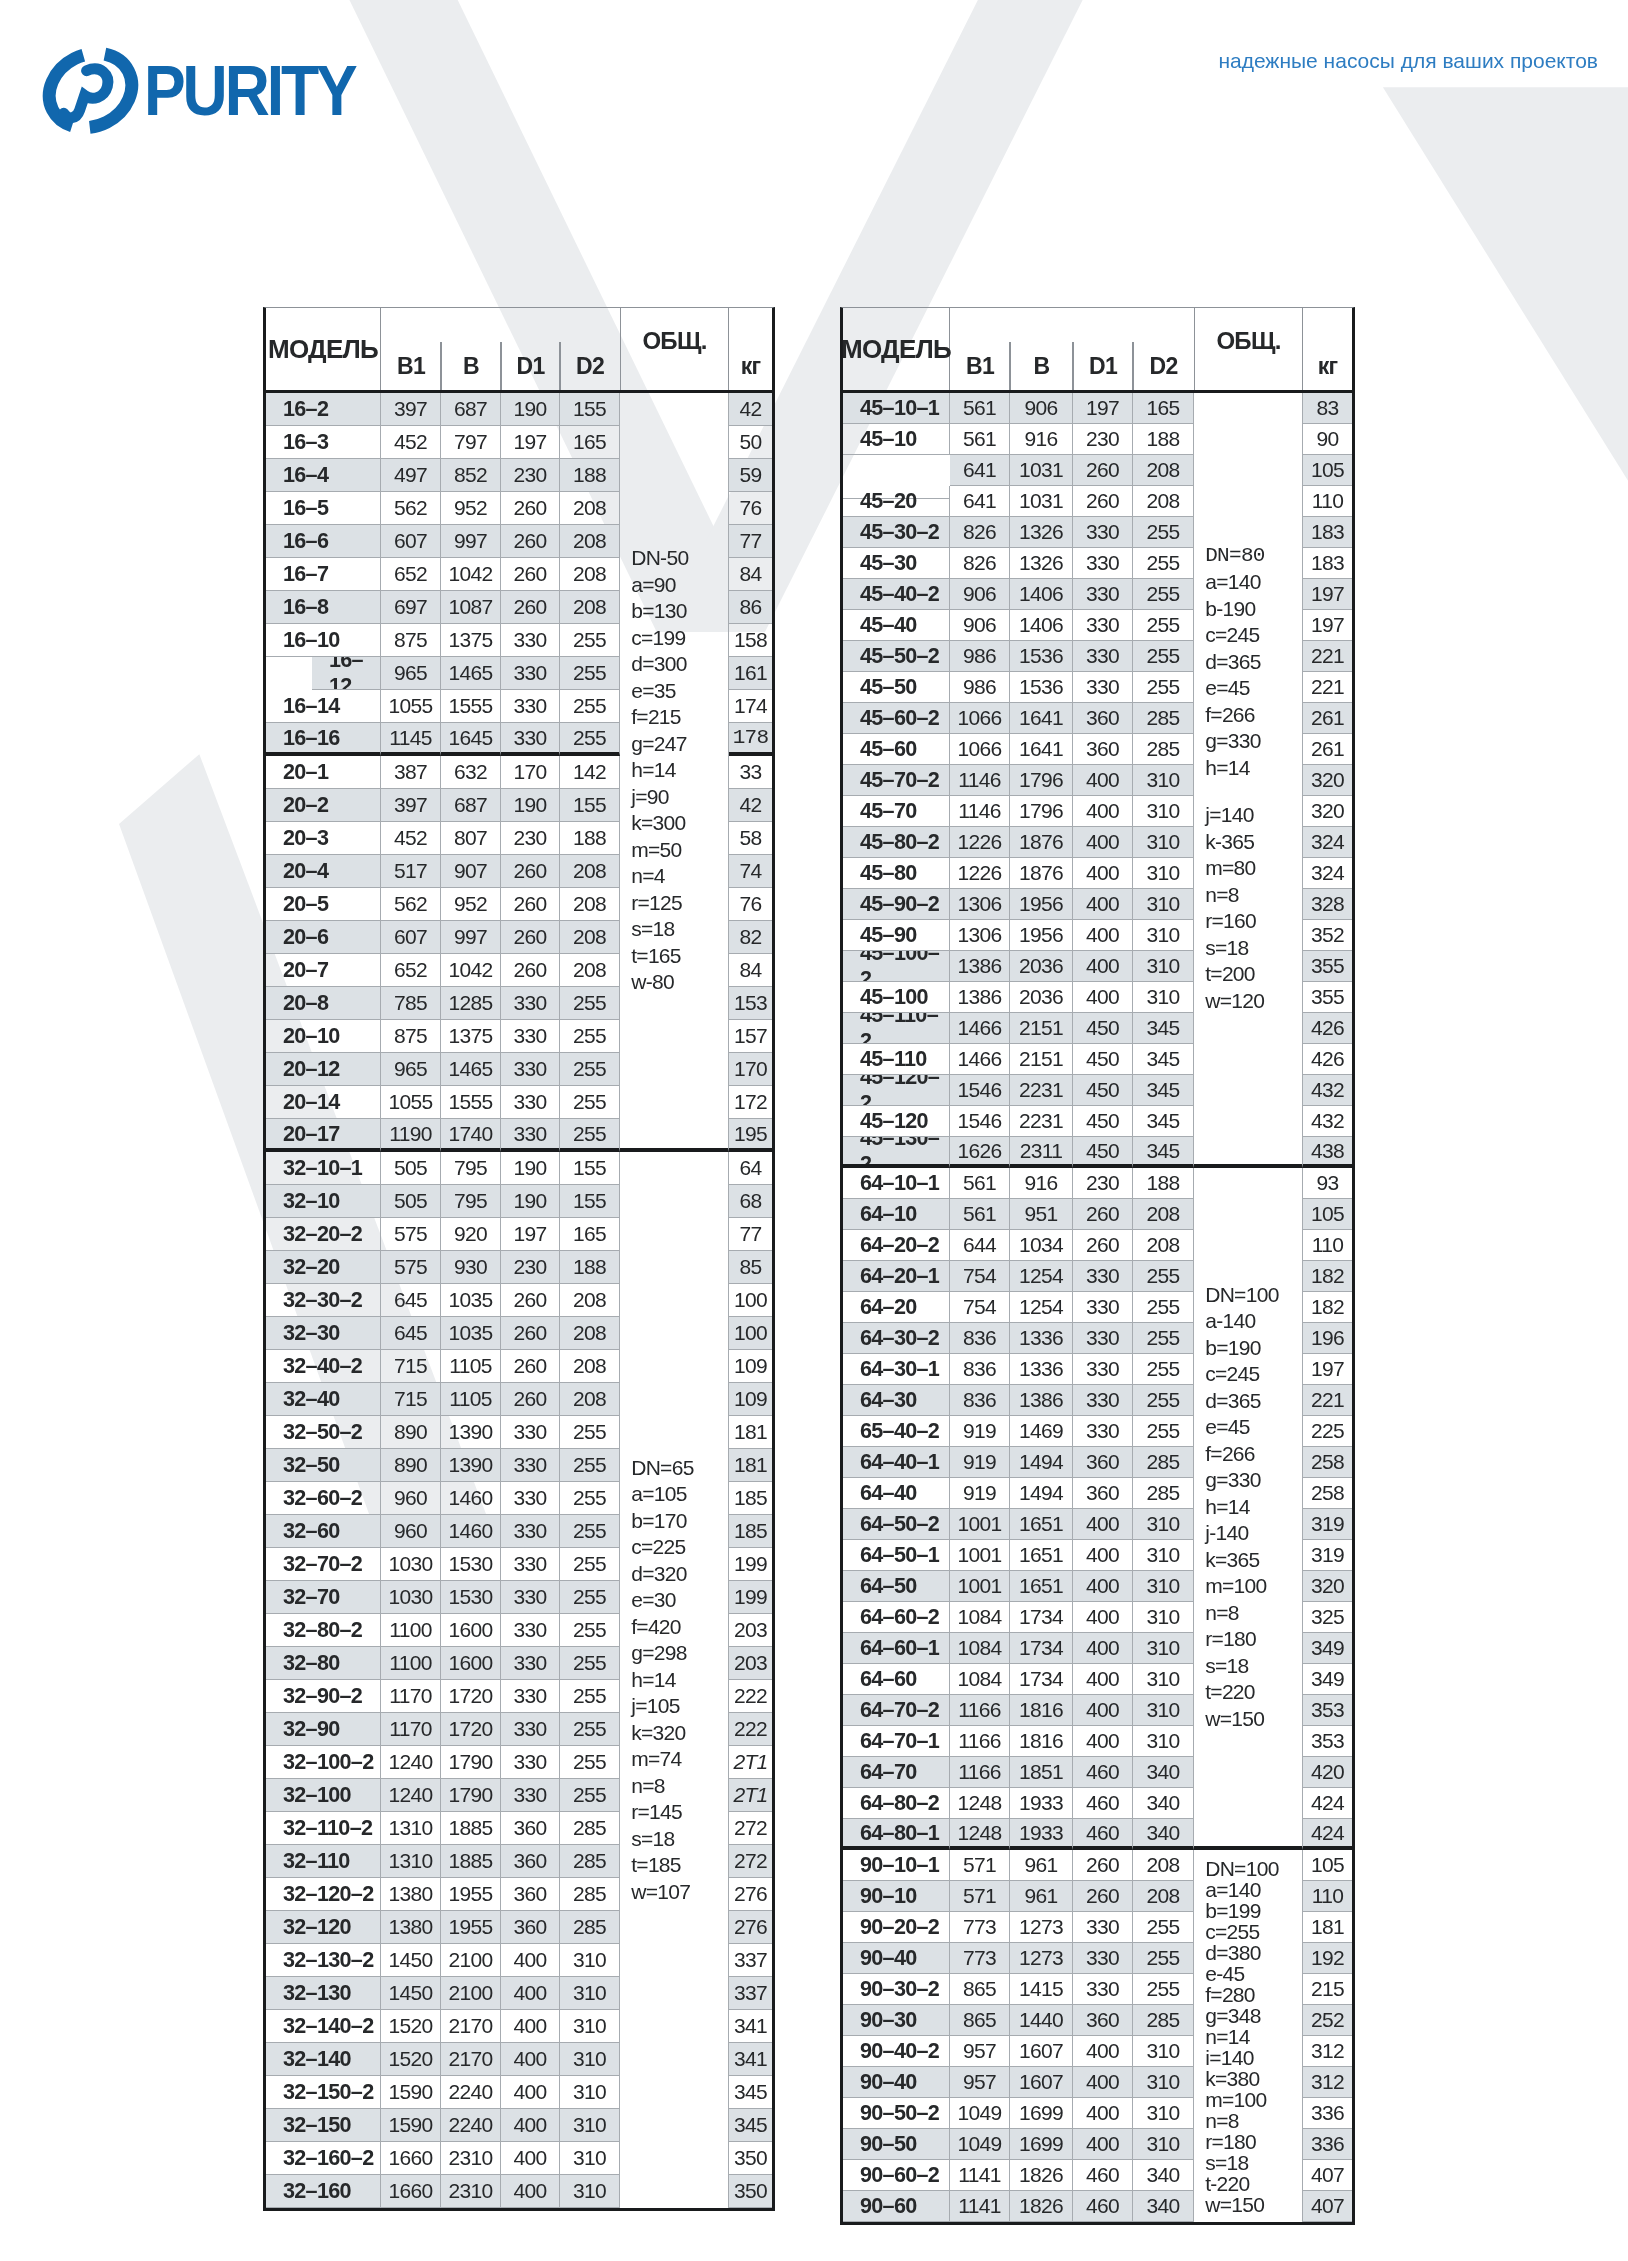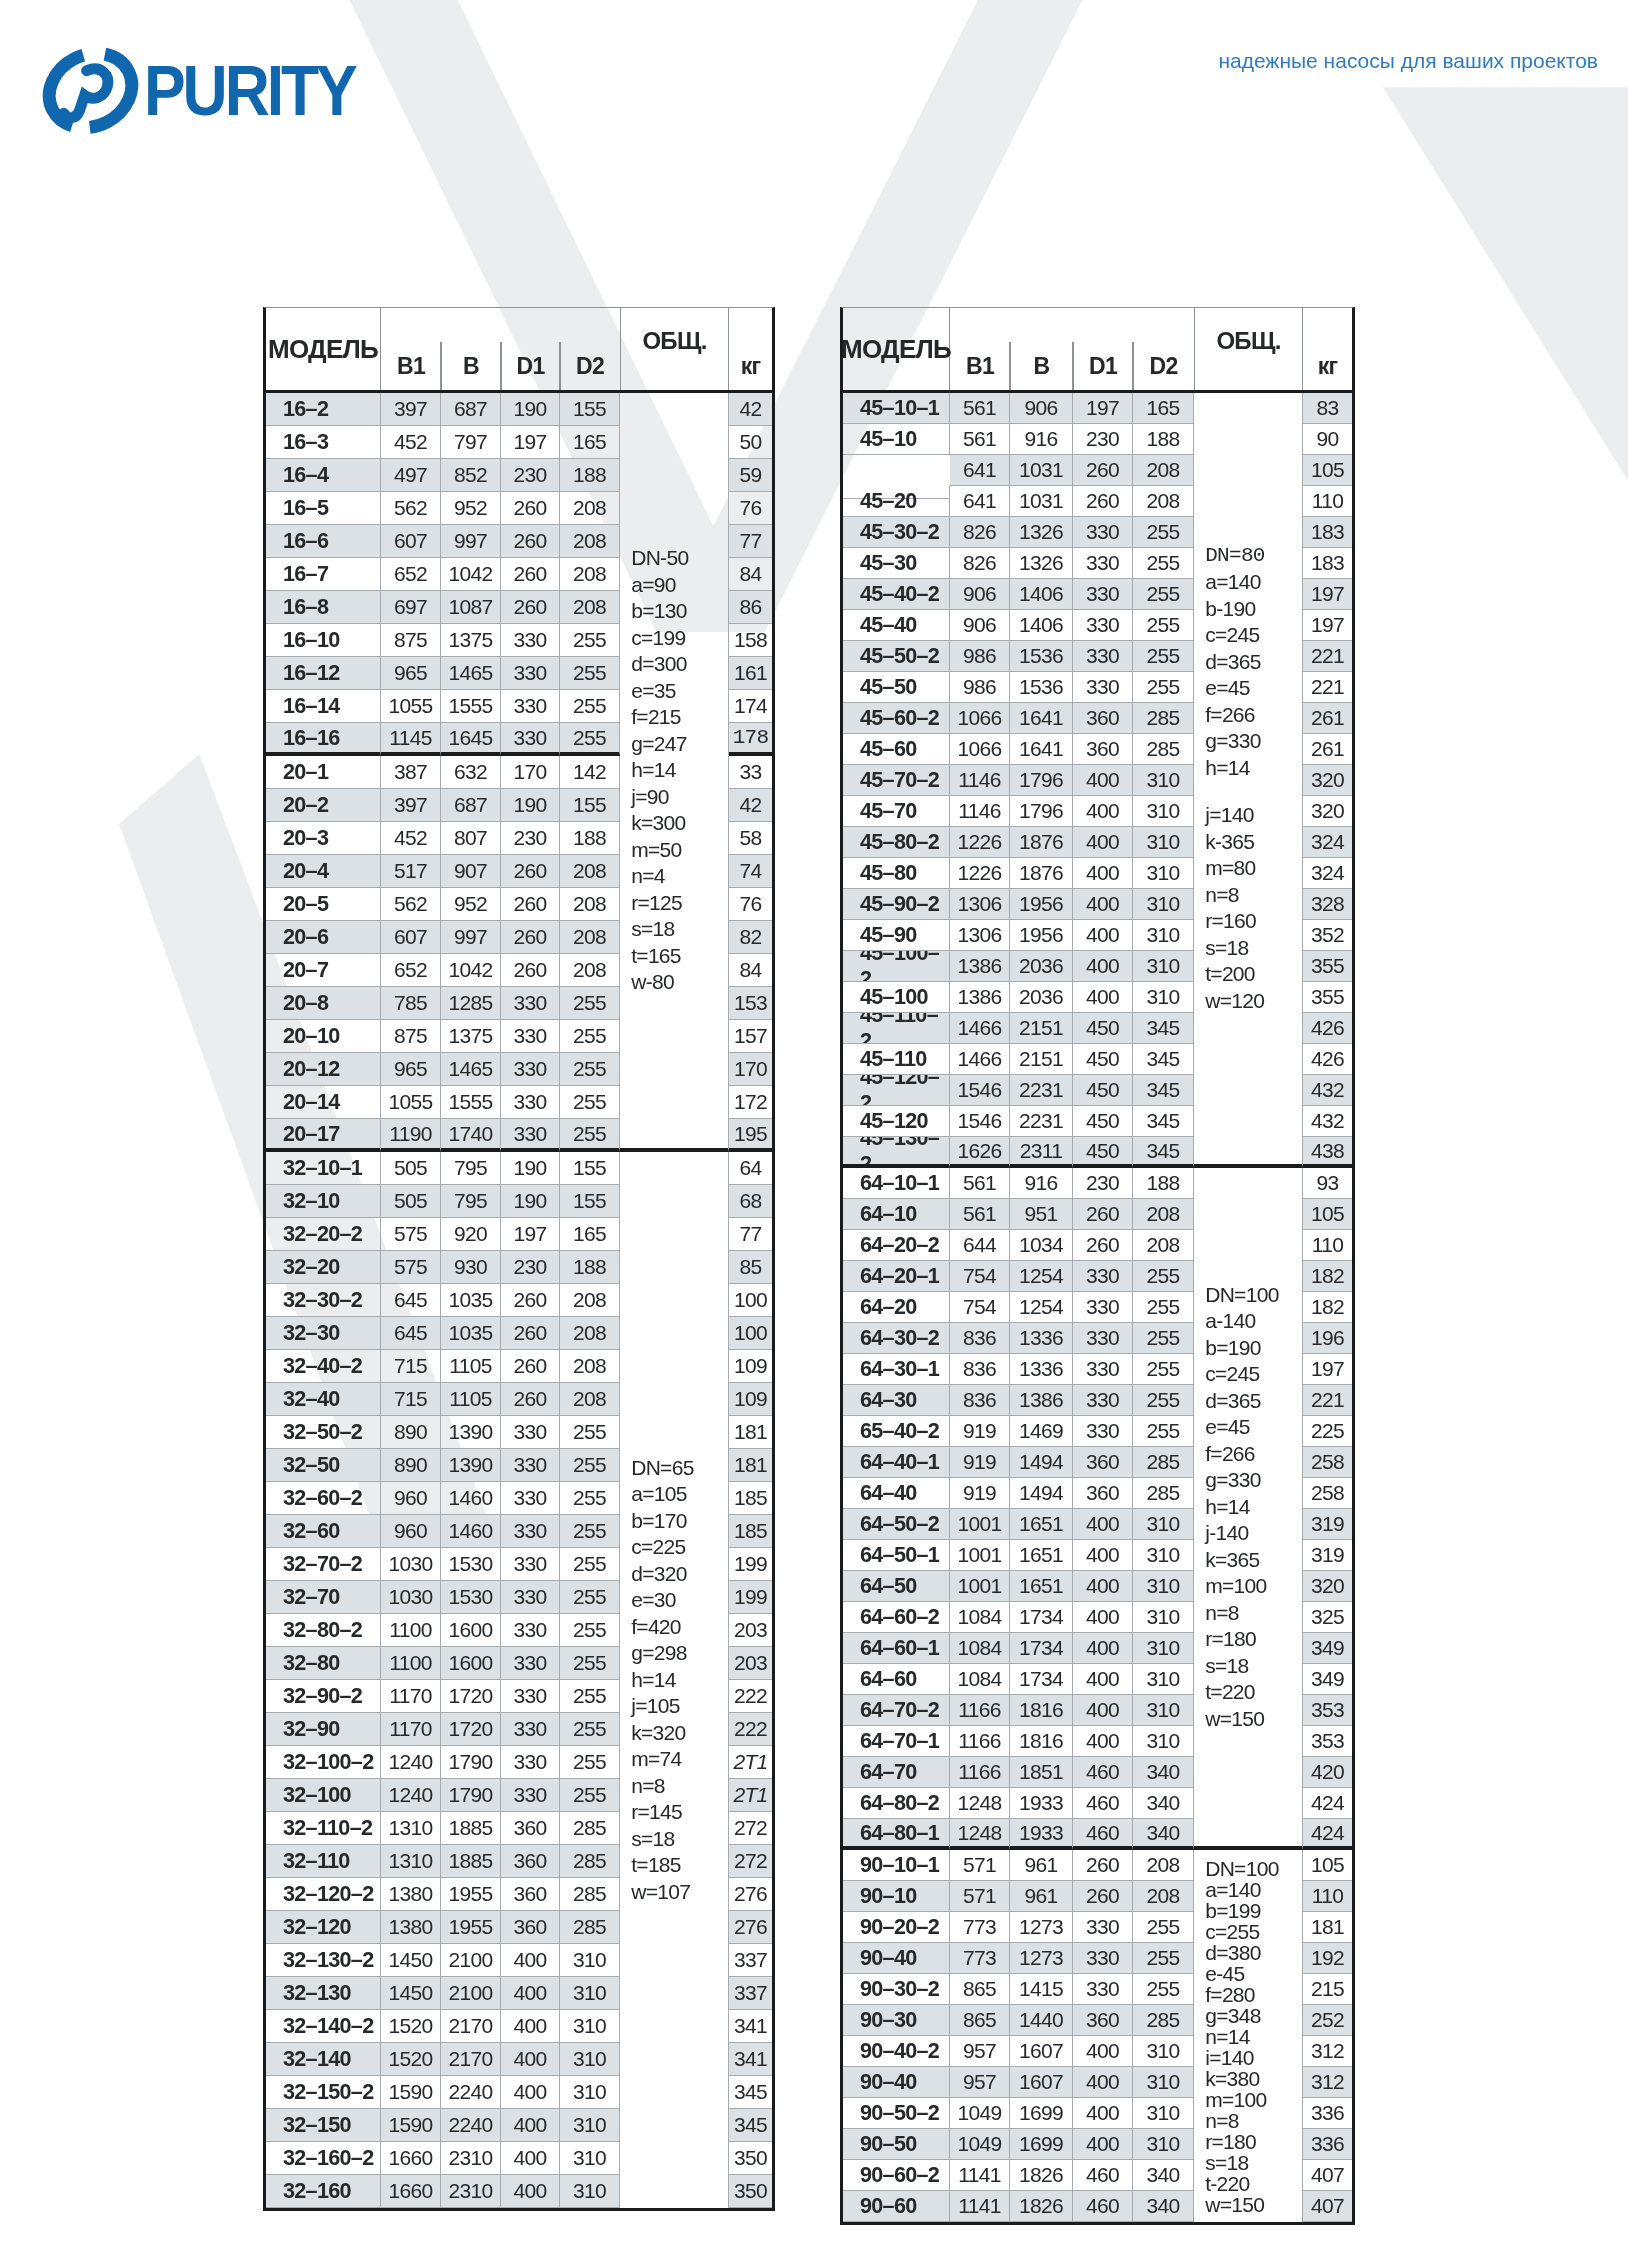--- a/index.html
+++ b/index.html
@@ -129,21 +129,21 @@
       <div class="c gray" style="grid-area: 7 / 3;">1087</div>
       <div class="c gray" style="grid-area: 7 / 4;">260</div>
       <div class="c gray" style="grid-area: 7 / 5;">208</div>
       <div class="c c-kg gray" style="grid-area: 7 / 7;">86</div>
       <div class="c c-model" style="grid-area: 8 / 1;">16–10</div>
       <div class="c" style="grid-area: 8 / 2;">875</div>
       <div class="c" style="grid-area: 8 / 3;">1375</div>
       <div class="c" style="grid-area: 8 / 4;">330</div>
       <div class="c" style="grid-area: 8 / 5;">255</div>
       <div class="c c-kg" style="grid-area: 8 / 7;">158</div>
-      <div class="c c-model gray" style="grid-area: 9 / 1;">16–12</div>
+      <div class="c c-model gray" style="grid-area: 9 / 1; margin-left: 46px;">16–12</div>
       <div class="c gray" style="grid-area: 9 / 2;">965</div>
       <div class="c gray" style="grid-area: 9 / 3;">1465</div>
       <div class="c gray" style="grid-area: 9 / 4;">330</div>
       <div class="c gray" style="grid-area: 9 / 5;">255</div>
       <div class="c c-kg gray" style="grid-area: 9 / 7;">161</div>
       <div class="c c-model" style="grid-area: 10 / 1;">16–14</div>
       <div class="c" style="grid-area: 10 / 2;">1055</div>
       <div class="c" style="grid-area: 10 / 3;">1555</div>
       <div class="c" style="grid-area: 10 / 4;">330</div>
       <div class="c" style="grid-area: 10 / 5;">255</div>

